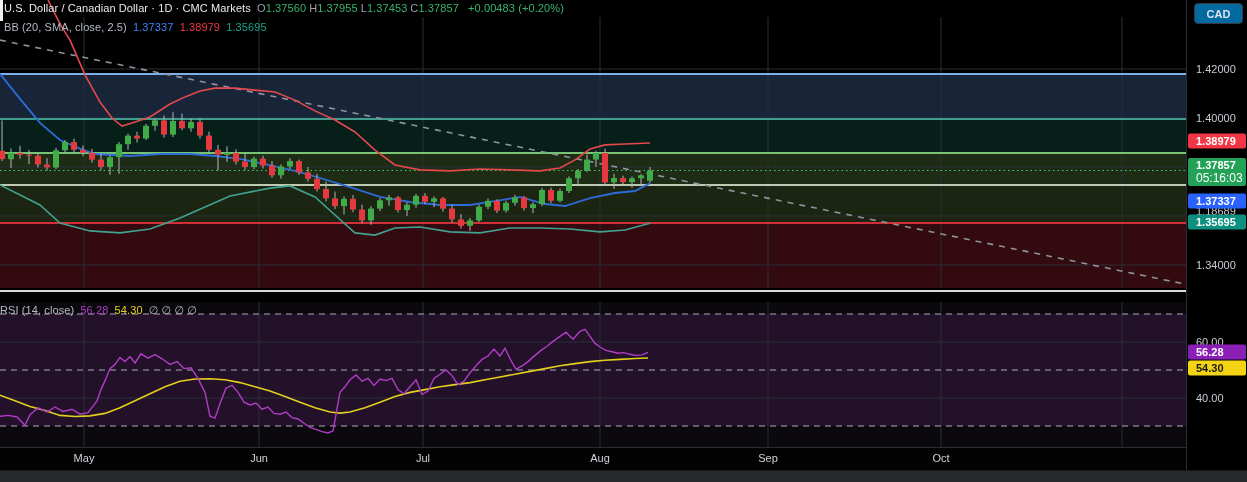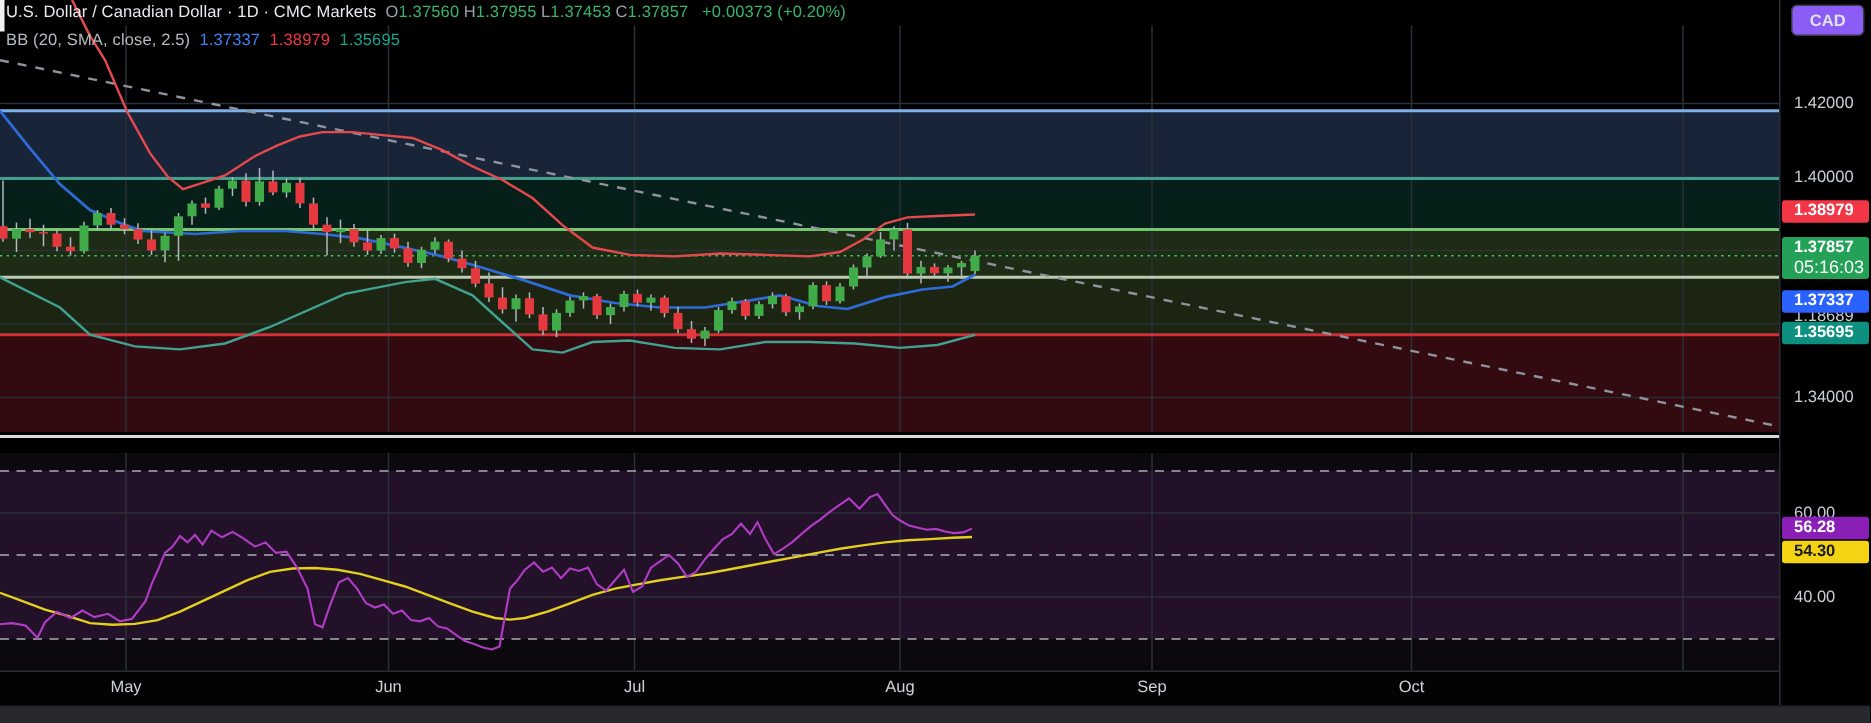--- a/index.html
+++ b/index.html
@@ -16,21 +16,21 @@
   .t-red{color:#f23645;}
   .t-teal{color:#17a28e;}
   .t-purple{color:#b13cc6;}
   .t-yellow{color:#e8d020;}
   #axis{position:absolute;left:1186px;top:0;width:61px;height:470px;background:#000;
         border-left:1px solid #2a2e39;z-index:6;}
   .axlabel{position:absolute;left:9px;font-size:11px;color:#c9cdd4;transform:translateY(-50%);}
   .badge{position:absolute;left:1px;right:2px;border-radius:2px;color:#fff;font-size:11px;
          font-weight:bold;padding-left:8px;transform:translateY(-50%);z-index:2;line-height:15px;}
   .badge .sub{font-weight:normal;font-size:12px;line-height:11px;padding-bottom:2px;}
-  #cadbtn{position:absolute;left:7px;top:3px;width:47px;height:19px;background:#8b5cf6;
+  #cadbtn{position:absolute;left:7px;top:3px;width:47px;height:19px;background:#0369a1;
           border:1px solid #363a45;border-radius:4px;color:#dfe3ea;font-size:11px;font-weight:bold;
           display:flex;align-items:center;justify-content:center;}
   #timeaxis{position:absolute;left:0;top:447px;width:1186px;height:23px;background:#030303;
             border-top:1px solid #2a2e39;z-index:6;}
   .month{position:absolute;top:4px;transform:translateX(-50%);font-size:11px;color:#cfd2d8;}
   #bottombar{position:absolute;left:0;top:470px;width:1247px;height:12px;background:#27292c;
              border-top:1px solid #151617;z-index:7;}
   #notch{position:absolute;left:0;top:0;width:3px;height:21px;background:#f0f0f0;z-index:8;}
 </style>
 </head>
@@ -233,30 +233,36 @@
       <line x1="650" y1="167.0" x2="650" y2="182.9" stroke="#b2b6bf" stroke-width="1"></line>
       <rect x="647" y="170.4" width="6" height="10.3" fill="#3fab49"></rect>
       <rect x="0" y="290" width="1186" height="2" fill="#d6d8da"></rect>
       <polyline points="0,395.2 15,400.8 30,406.4 45,410.6 60,415.4 75,416.5 90,415.9 105,413.4 120,407.8 135,400.8 150,393.8 165,386.8 180,381.2 195,379.0 210,378.7 225,379.8 240,382.6 255,386.8 270,391.0 285,396.6 300,402.2 315,407.8 330,412.0 340,413.1 350,412.0 365,407.8 380,402.2 395,396.6 410,392.4 425,389.6 440,386.8 455,384.6 470,382.6 485,379.8 500,377.0 515,374.2 530,371.4 545,368.6 560,365.8 575,363.6 590,361.6 605,360.2 620,359.4 635,358.5 648,358.0" fill="none" stroke="#e3cf1e" stroke-width="1.6"></polyline>
       <polyline points="0,416.2 8,415.4 17,417.0 25,425.2 30,414.8 38,407.8 47,412.0 55,407.0 63,411.4 72,409.2 80,414.2 88,412.6 97,400.8 101,389.6 106,378.4 110,368.6 115,364.4 120,357.4 125,361.6 130,356.6 135,363.0 141,353.8 148,358.2 155,354.6 162,358.8 170,364.4 177,361.6 184,368.6 191,367.8 198,378.4 205,392.4 210,416.2 215,418.2 220,403.6 226,388.2 232,385.4 238,392.4 244,402.2 250,405.0 256,403.0 262,409.2 268,407.0 274,413.4 280,414.2 286,412.0 292,417.6 298,419.0 304,423.2 310,427.4 316,429.4 322,431.6 328,433.0 333,431.0 340,392.4 345,386.8 350,379.8 356,375.0 362,381.2 368,378.4 374,385.4 380,379.0 386,380.6 392,378.4 398,389.6 404,393.8 410,386.8 416,379.8 422,394.6 428,391.0 434,378.4 440,374.2 446,370.0 452,375.6 458,384.6 464,381.2 470,372.8 476,365.8 482,359.4 488,356.0 494,349.0 500,356.0 505,348.2 510,358.8 516,369.4 522,365.8 528,361.6 535,355.4 541,350.4 547,346.2 553,341.4 560,336.4 566,332.2 573,339.2 580,331.4 585,329.4 590,336.4 595,343.4 600,347.0 606,350.4 612,351.8 618,353.2 624,352.6 630,354.3 636,355.4 642,354.9 648,352.4" fill="none" stroke="#b13cc6" stroke-width="1.4"></polyline>
     </svg>
 
   <div class="legend" style="top:2px;">
     <span class="t-white">U.S. Dollar / Canadian Dollar · 1D · CMC Markets</span>
     <span id="ohlc-slot"><span class="t-dgray" style="margin-right: 0px;">O</span><span class="t-green">1.37560</span><span class="t-dgray" style="margin-right: 0px;">H</span><span class="t-green">1.37955</span><span class="t-dgray" style="margin-right: 0px;">L</span><span class="t-green">1.37453</span><span class="t-dgray" style="margin-right: 0px;">C</span><span class="t-green">1.37857</span></span>
-    <span class="t-green">+0.00373 (+0.20%)</span>
+    <span class="t-green">+0.00483 (+0.20%)</span>
   </div>
 
   <div class="legend" style="top:21px;">
     <span class="t-gray">BB (20, SMA, close, 2.5)</span>
     <span class="t-blue">1.37337</span>
     <span class="t-red">1.38979</span>
     <span class="t-teal">1.35695</span>
   </div>
 
+  <div class="legend" style="top:304px;left:0;">
+    <span class="t-gray">RSI (14, close)</span>
+    <span class="t-purple">56.28</span>
+    <span class="t-yellow">54.30</span>
+    <span class="t-gray">∅ ∅ ∅ ∅</span>
+  </div>
 
   <div id="axis">
     <div id="cadbtn">CAD</div>
     <div id="axlabels">
         <div class="axlabel" style="top: 69px;">1.42000</div>
         <div class="axlabel" style="top: 118px;">1.40000</div>
         <div class="axlabel" style="top: 211px;">1.18689</div>
         <div class="axlabel" style="top: 265px;">1.34000</div>
         <div class="axlabel" style="top: 342px;">60.00</div>
         <div class="axlabel" style="top: 398px; text-align: right;">40.00</div>

